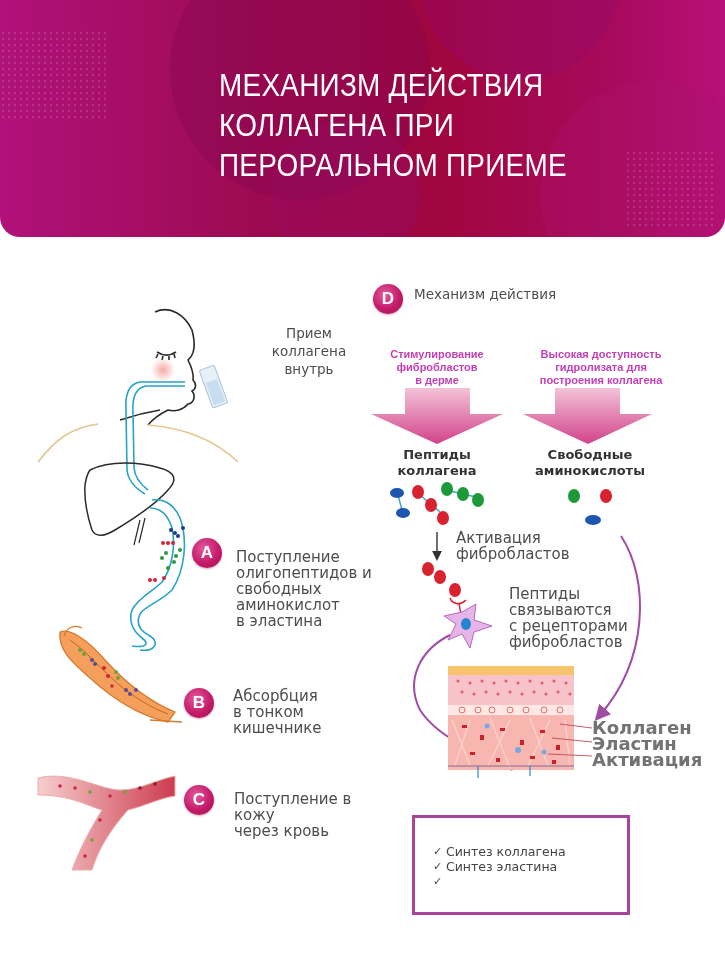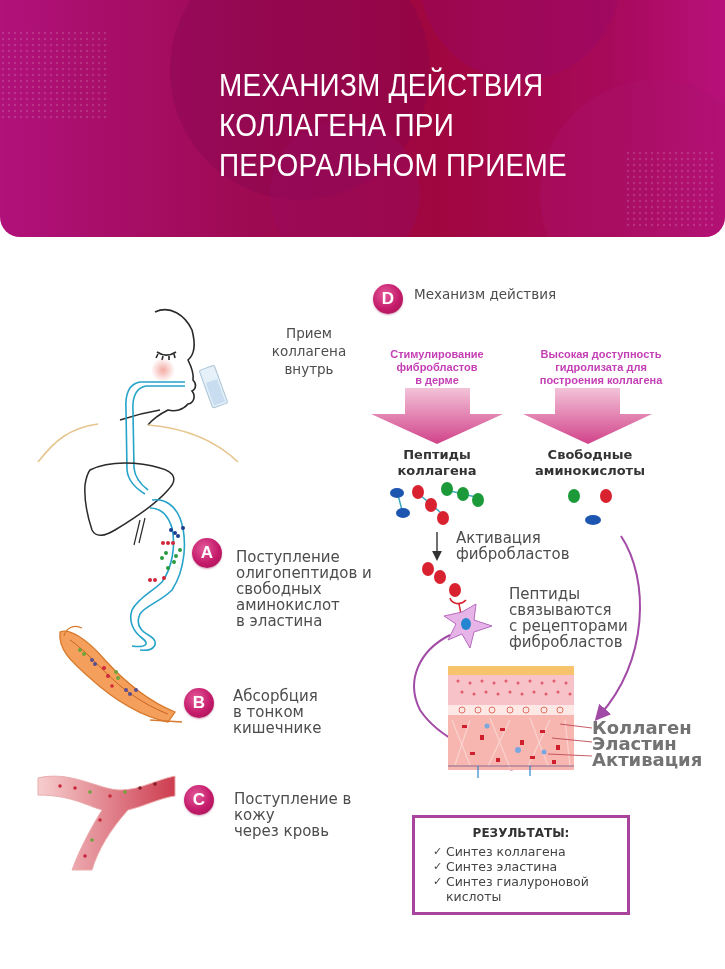--- a/index.html
+++ b/index.html
@@ -373,19 +373,18 @@
   <div>фибробластов</div>
 </div>
 
 <div class="red-label" style="left:592px; top:720px; width:120px;">
   <div>Коллаген</div>
   <div>Эластин</div>
   <div>Активация</div>
 </div>
 
 <div class="results">
-  <div class="title">РЕЗУЛЬТАТЫ:</div>
   <ul>
     <li><span class="chk">✓</span><span>Синтез коллагена</span></li>
     <li><span class="chk">✓</span><span>Синтез эластина</span></li>
-    <li><span class="chk">✓</span><span>Синтез гиалуроновой кислоты</span></li>
+    <li><span class="chk">✓</span></li>
   </ul>
 </div>
 
 </body></html>

